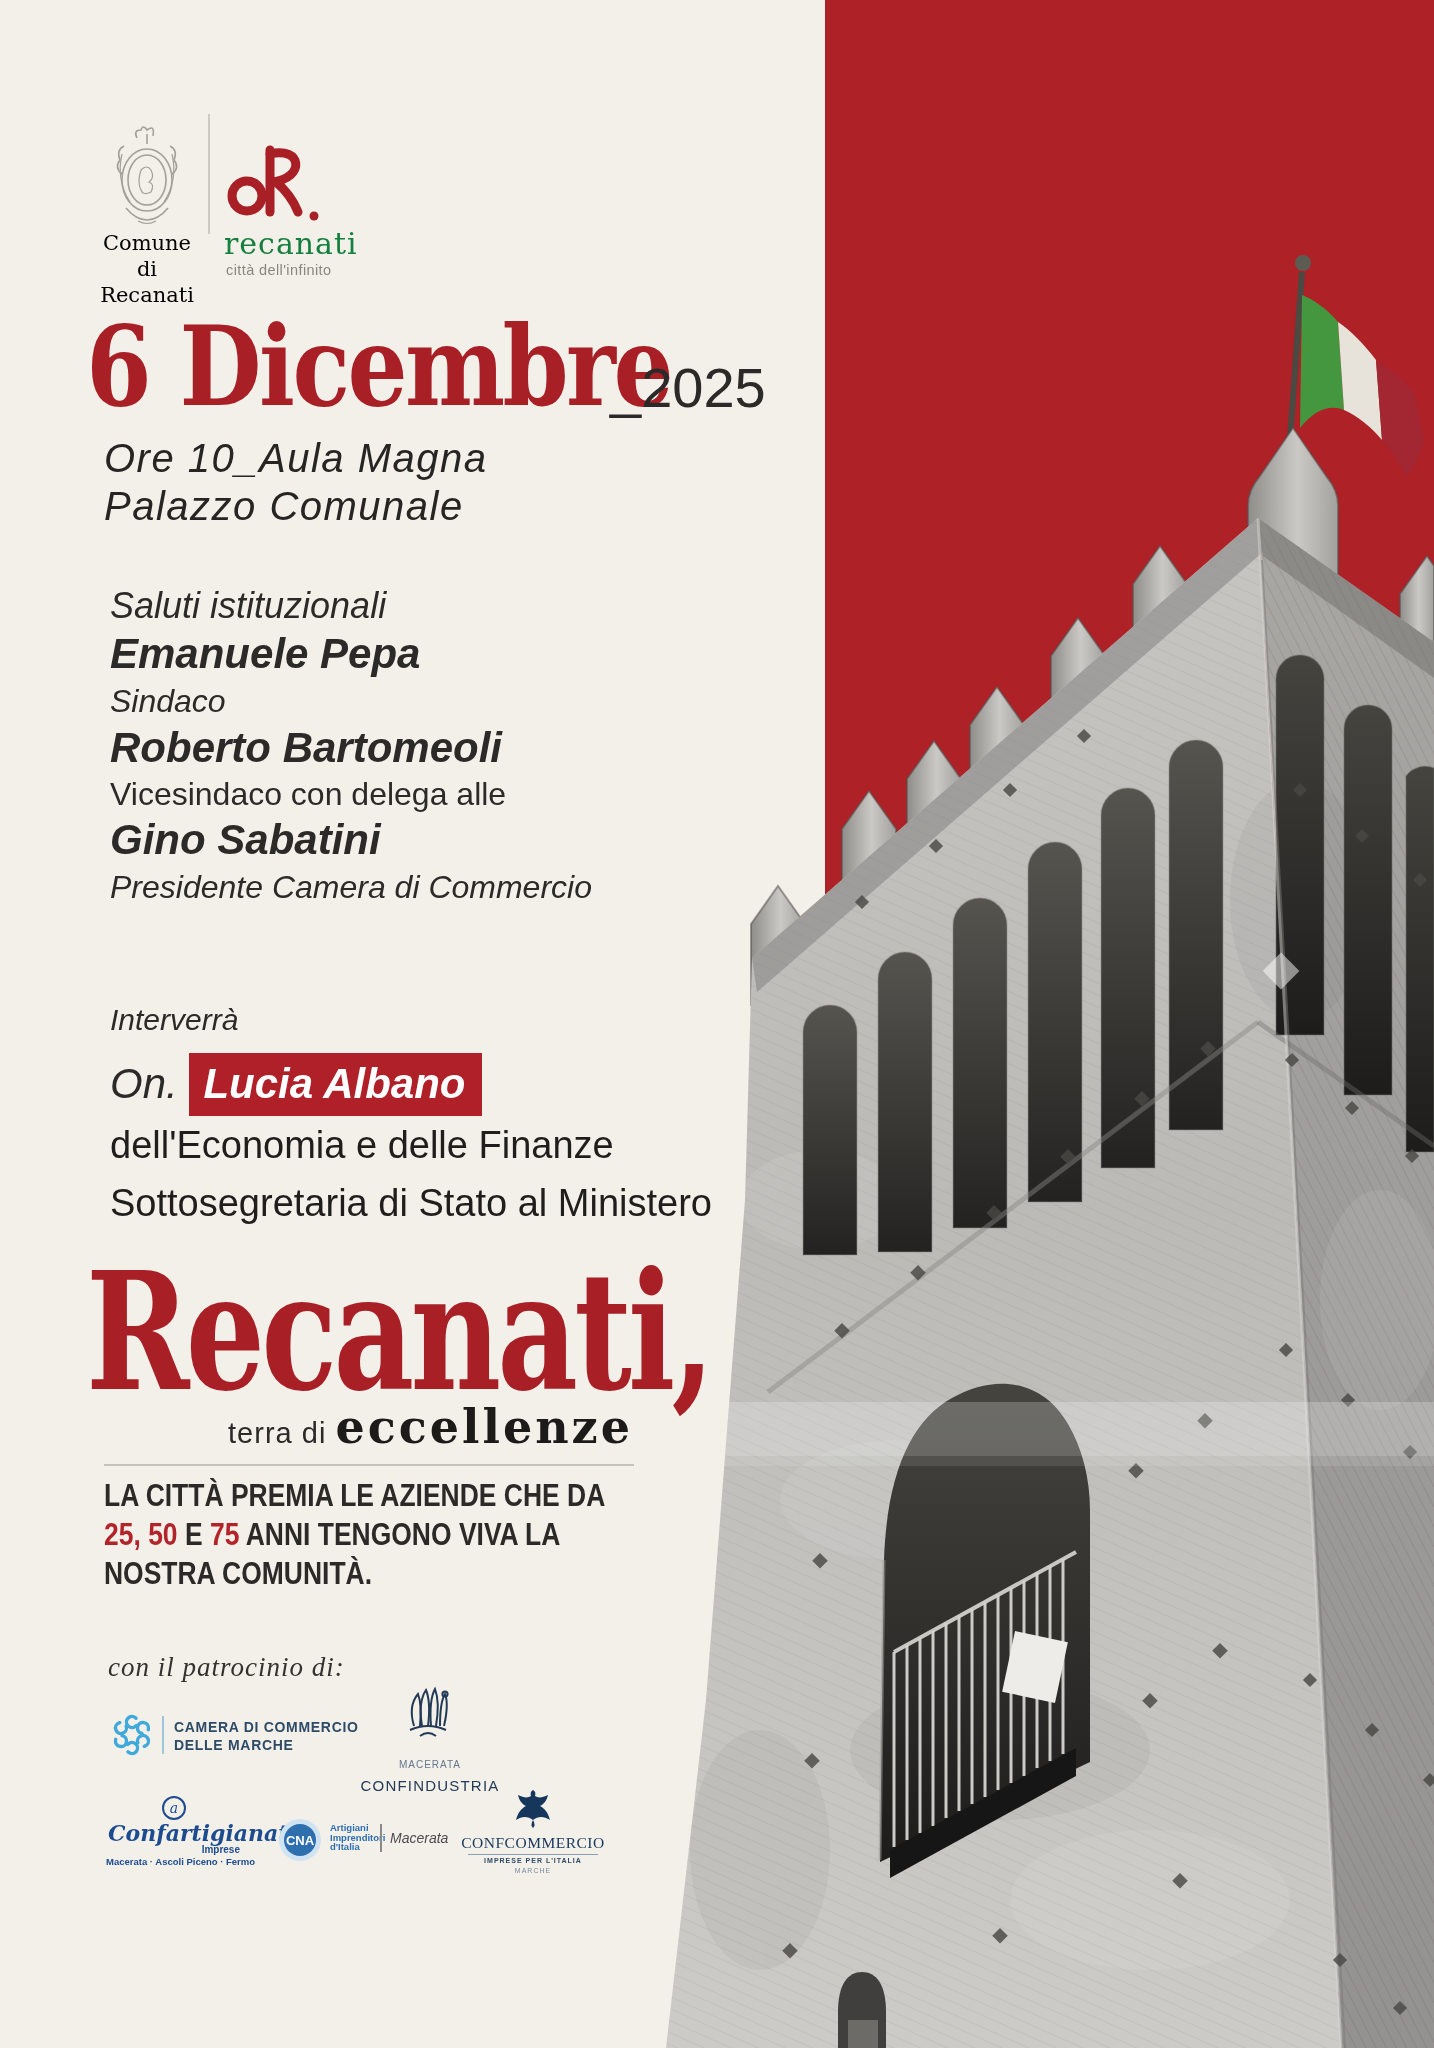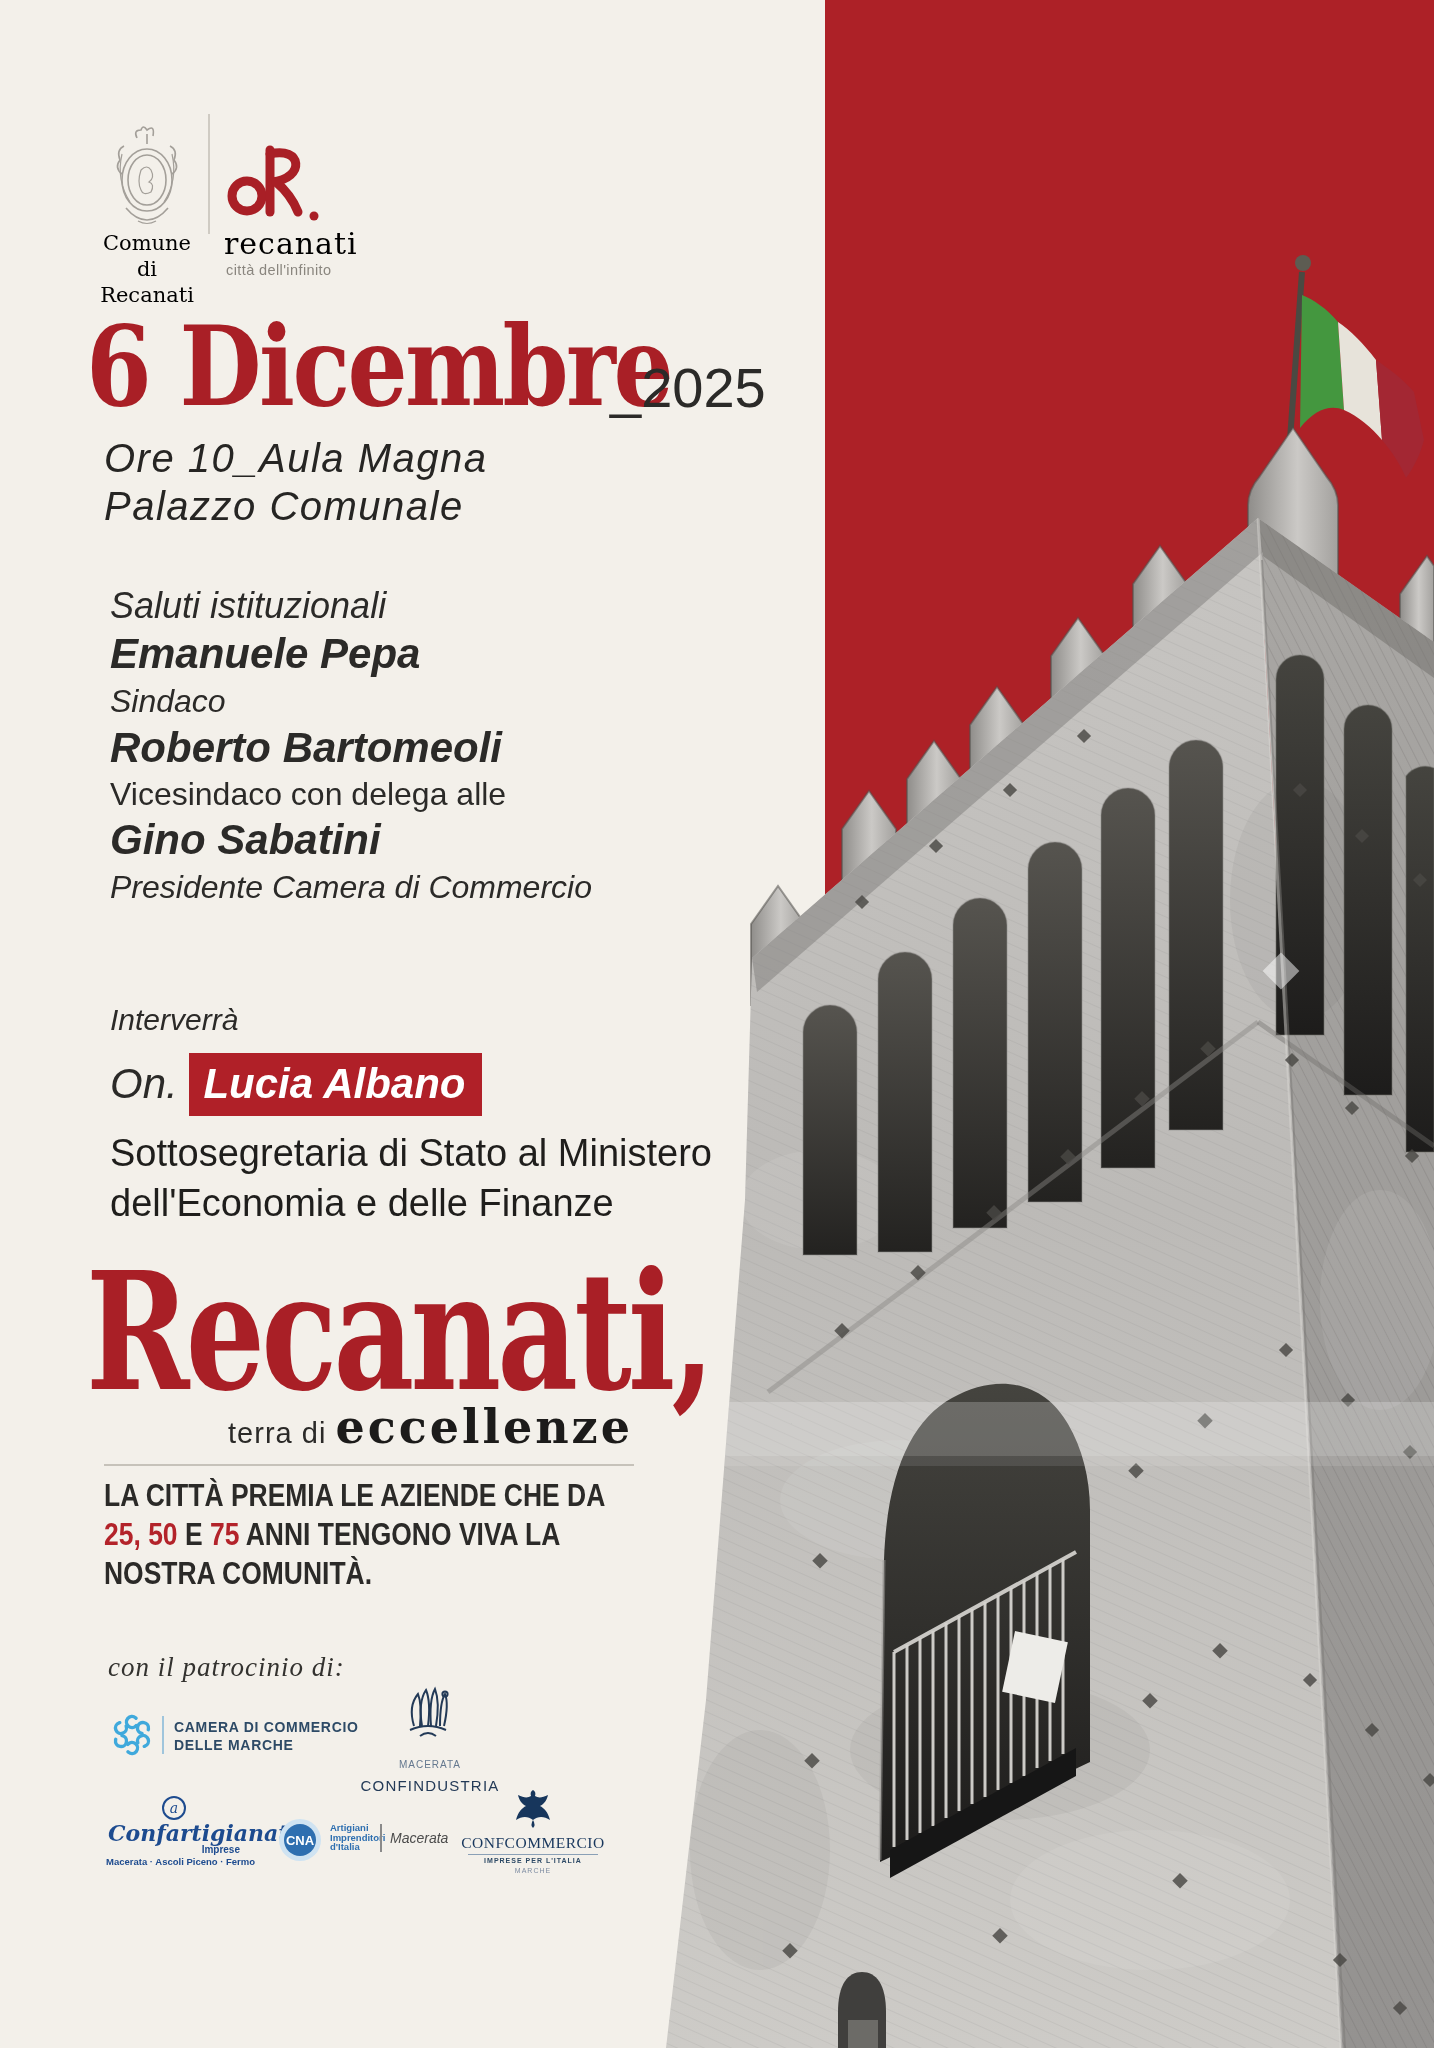--- a/index.html
+++ b/index.html
@@ -5,21 +5,21 @@
   html,body{margin:0;padding:0;}
   body{width:1434px;height:2048px;position:relative;overflow:hidden;
        background:#F3F0EA;font-family:"Liberation Sans",sans-serif;}
   .abs{position:absolute;}
   #bg-art{position:absolute;left:0;top:0;z-index:0;}
   .txt{position:absolute;z-index:2;color:#2B2A28;}
 
   
   .caption{font-family:"DejaVu Serif",serif;font-size:21px;line-height:26px;
            color:#000000;text-align:center;}
-  .logo-name{font-family:"DejaVu Serif",serif;font-size:30px;color:#000000;letter-spacing:1px;}
+  .logo-name{font-family:"DejaVu Serif",serif;font-size:30px;color:#15803d;letter-spacing:1px;}
   .logo-sub{font-size:14.5px;color:#8a867f;letter-spacing:.4px;}
   .vrule{position:absolute;width:2px;background:#cfcbc3;z-index:2;}
 
   
   .big-date{font-family:"DejaVu Serif",serif;font-weight:bold;font-size:110px;line-height:110px;
             color:#A91F26;letter-spacing:-3px;transform:scaleX(.86);transform-origin:left top;white-space:nowrap;}
   .year{font-size:56px;line-height:56px;font-weight:500;color:#2B2A28;}
   .time{font-style:italic;font-size:40px;line-height:48px;letter-spacing:1.5px;color:#262523;}
   .intro{font-size:36px;line-height:44px;font-style:italic;}
   .sp-name{font-size:42px;line-height:52px;font-weight:bold;font-style:italic;}
@@ -286,22 +286,22 @@
   <div class="sp-name">Gino Sabatini</div>
   <div class="sp-role">Presidente Camera di Commercio</div>
 </div>
 
 <div class="txt" style="left:110px;top:992px;">
   <div class="lead">Interverrà</div>
   <div class="guest-row">
     <span>On.</span>
     <span class="hl">Lucia Albano</span>
   </div>
+  <div class="guest-role">dell'Economia e delle Finanze</div>
   <div class="guest-role" style="margin-top:8px;">Sottosegretaria di Stato al Ministero</div>
-  <div class="guest-role">dell'Economia e delle Finanze</div>
 </div>
 
 <div class="txt brand-title" style="left:86px;top:1252px;">Recanati,</div>
 <div class="txt terra" style="left:88px;top:1400px;">
   <span class="pre">terra di </span><span class="word">eccellenze</span>
 </div>
 <div class="hdiv" style="left:104px;top:1464px;width:530px;"></div>
 
 <div class="txt claim" style="left:104px;top:1476px;">
   <div>LA CITTÀ PREMIA LE AZIENDE CHE DA</div>

